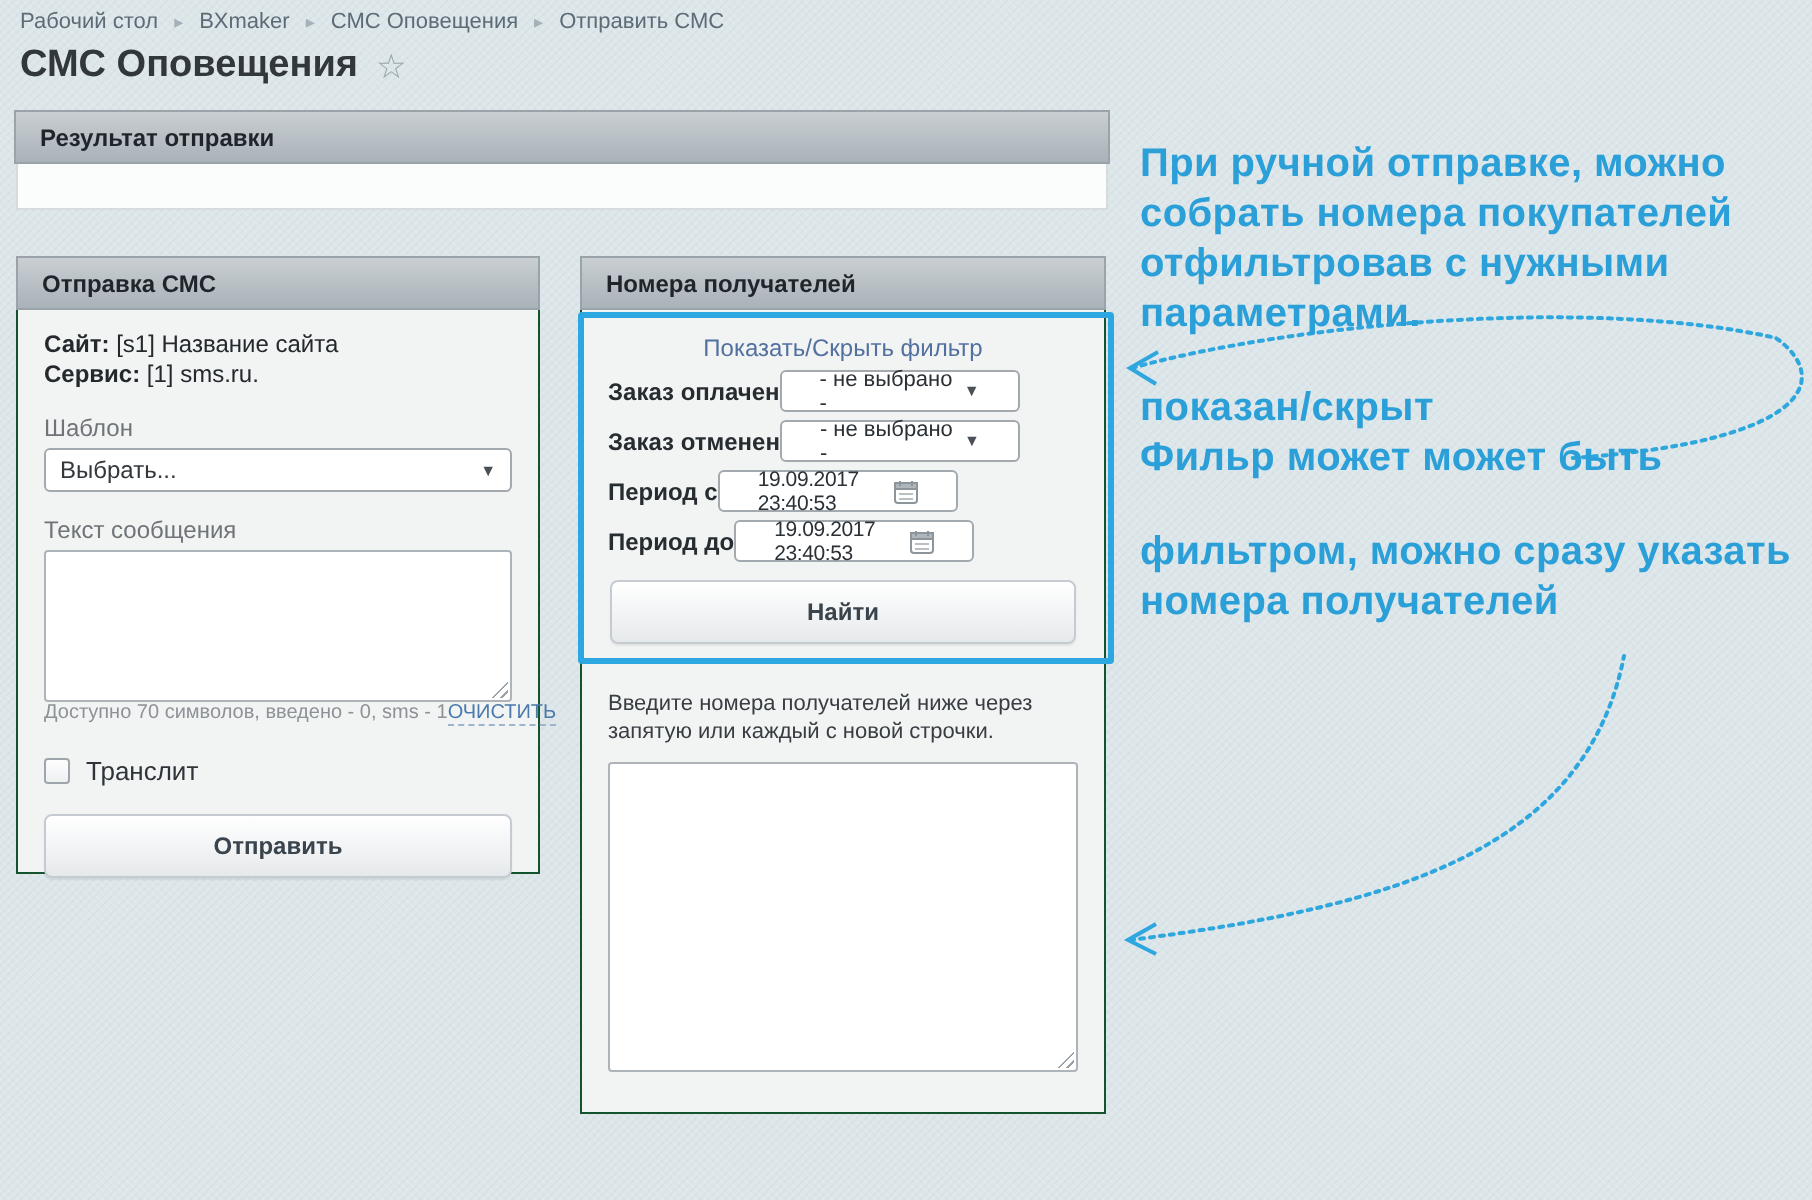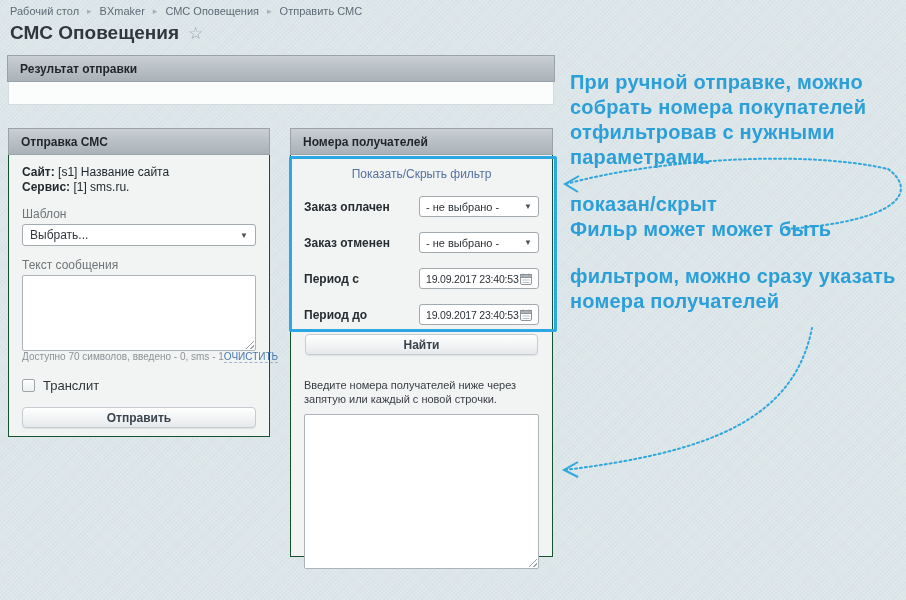--- a/index.html
+++ b/index.html
@@ -67,34 +67,34 @@
   .clear-link { font-size:10px; color:#4a79ab; border-bottom:1px dashed #9db4cc; cursor:pointer; }
 
   .check-row { margin-top:15px; display:flex; align-items:center; }
   .checkbox {
     width:13px; height:13px; background:linear-gradient(#fdfdfd,#eef0f1); border:1px solid #9ea6ac;
     border-radius:2px; margin-right:8px; cursor:pointer;
   }
   .check-label { font-size:13px; color:#2e3439; }
 
   .btn {
-    height:21px; display:flex; align-items:center; justify-content:center;
+    height:32px; display:flex; align-items:center; justify-content:center;
     background:linear-gradient(#ffffff,#e6e9eb); border:1px solid #c5cbd0; border-radius:4px;
     box-shadow:0 1px 1px rgba(0,0,0,0.07);
     font-size:12px; font-weight:bold; color:#3a444d; cursor:pointer;
   }
   .send-btn { margin-top:14px; }
   .find-btn { margin:9px 1px 0 1px; }
 
   
   .toggle-filter { margin-top:12px; text-align:center; font-size:12px; color:#53719f; cursor:pointer; }
-  .frow { margin-top:15px; display:flex; align-items:center; justify-content:space-between;gap:12px; }
+  .frow { margin-top:4px; display:flex; align-items:center; justify-content:flex-start; }
   .flabel { font-size:12px; font-weight:bold; color:#272c31; }
   .control { width:120px; height:21px; background:#fff; border:1px solid #a2aab0; border-radius:3px;
-    display:flex; align-items:center; justify-content:space-between; padding:0 6px; cursor:pointer; }
+    display:flex; align-items:center; justify-content:space-between; padding:0 19px; cursor:pointer; }
   .control .val { font-size:11px; color:#2b3035; }
   .control.datebox .val { font-size:10.5px; letter-spacing:-0.2px; }
   .cal-icon { flex:0 0 auto; display:flex; cursor:pointer; }
 
   .instruction { margin-top:23px; font-size:11px; color:#383d42; line-height:14px; width:238px; }
   .numbers-ta { margin-top:8px; height:155px; }
 
   
   .highlight-box {
     left:289px; top:156px; width:268px; height:176px;

